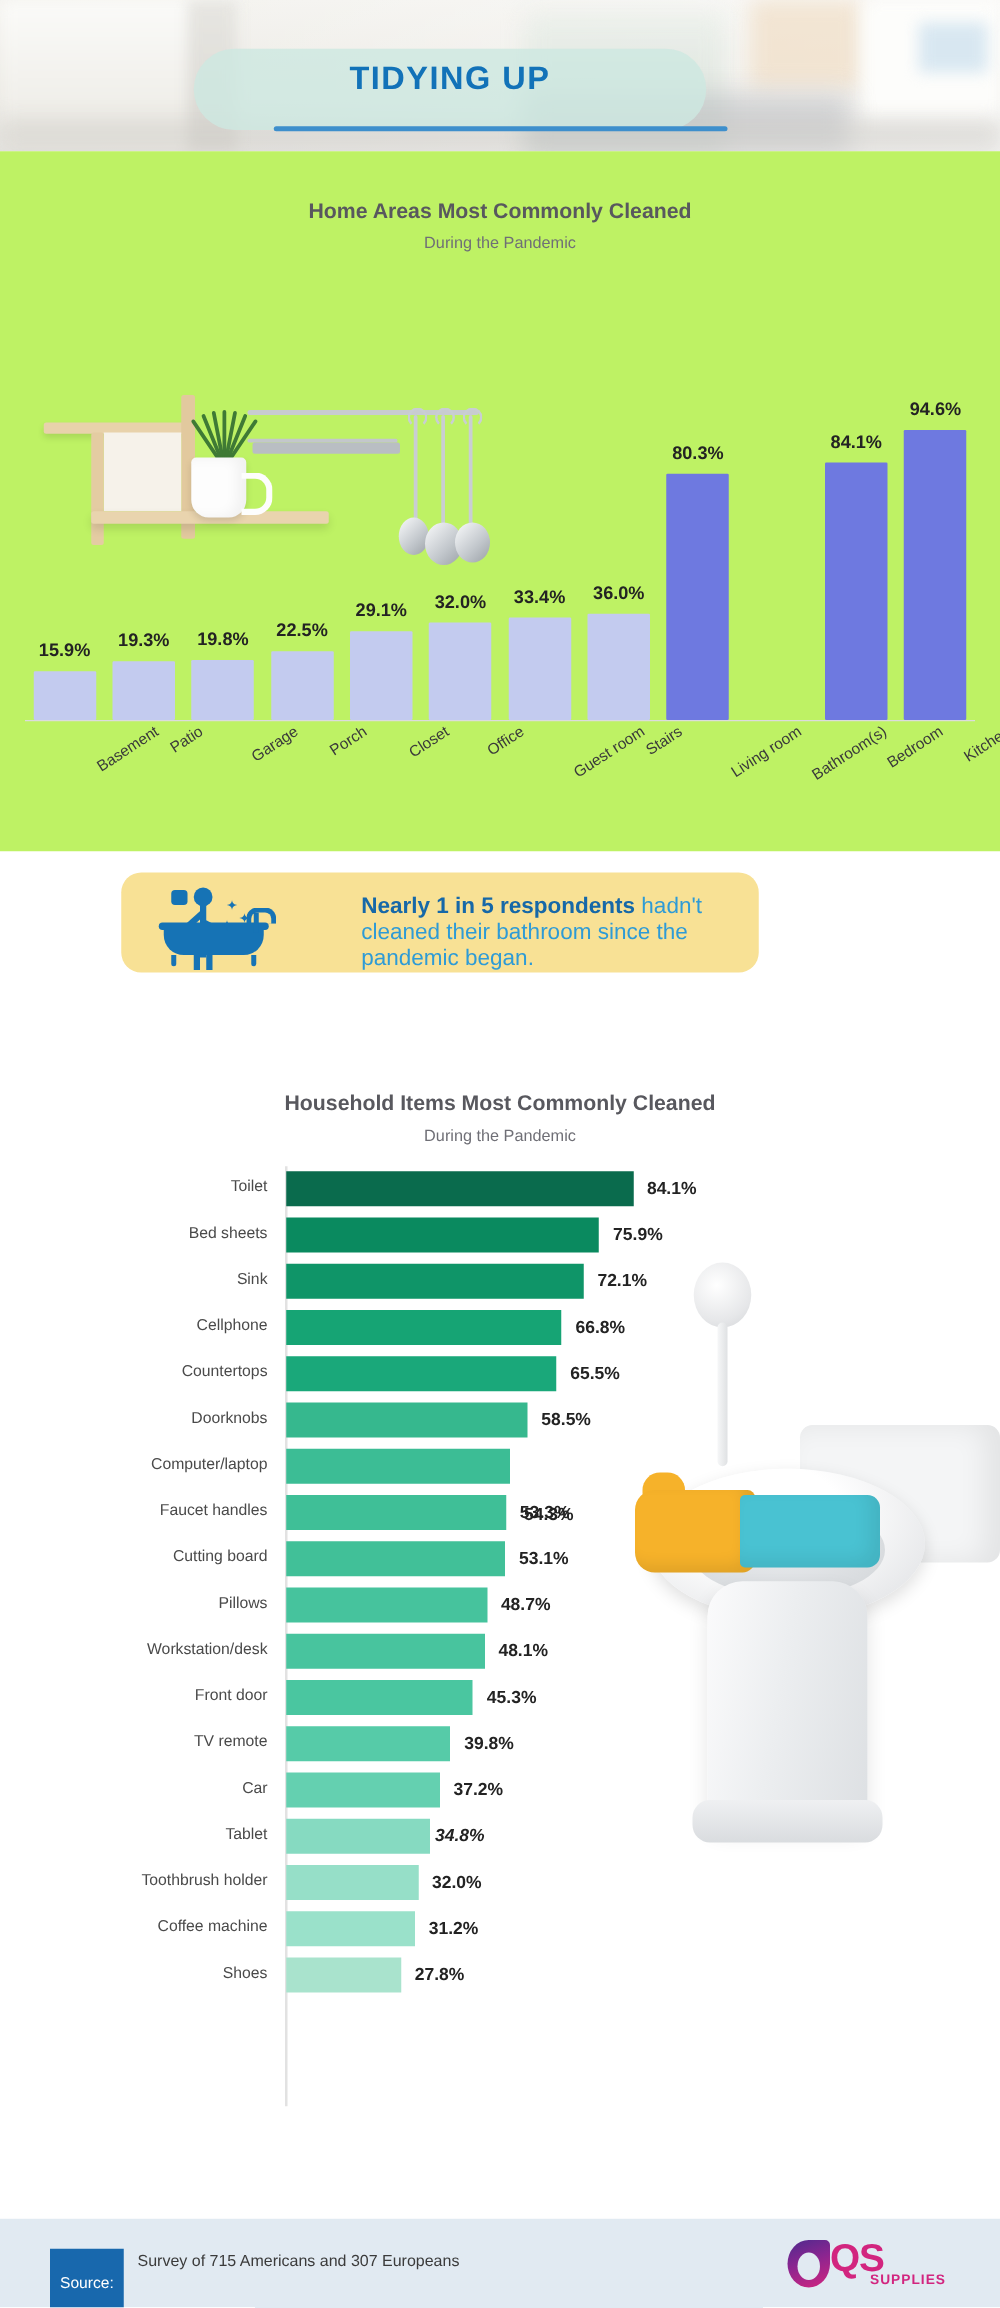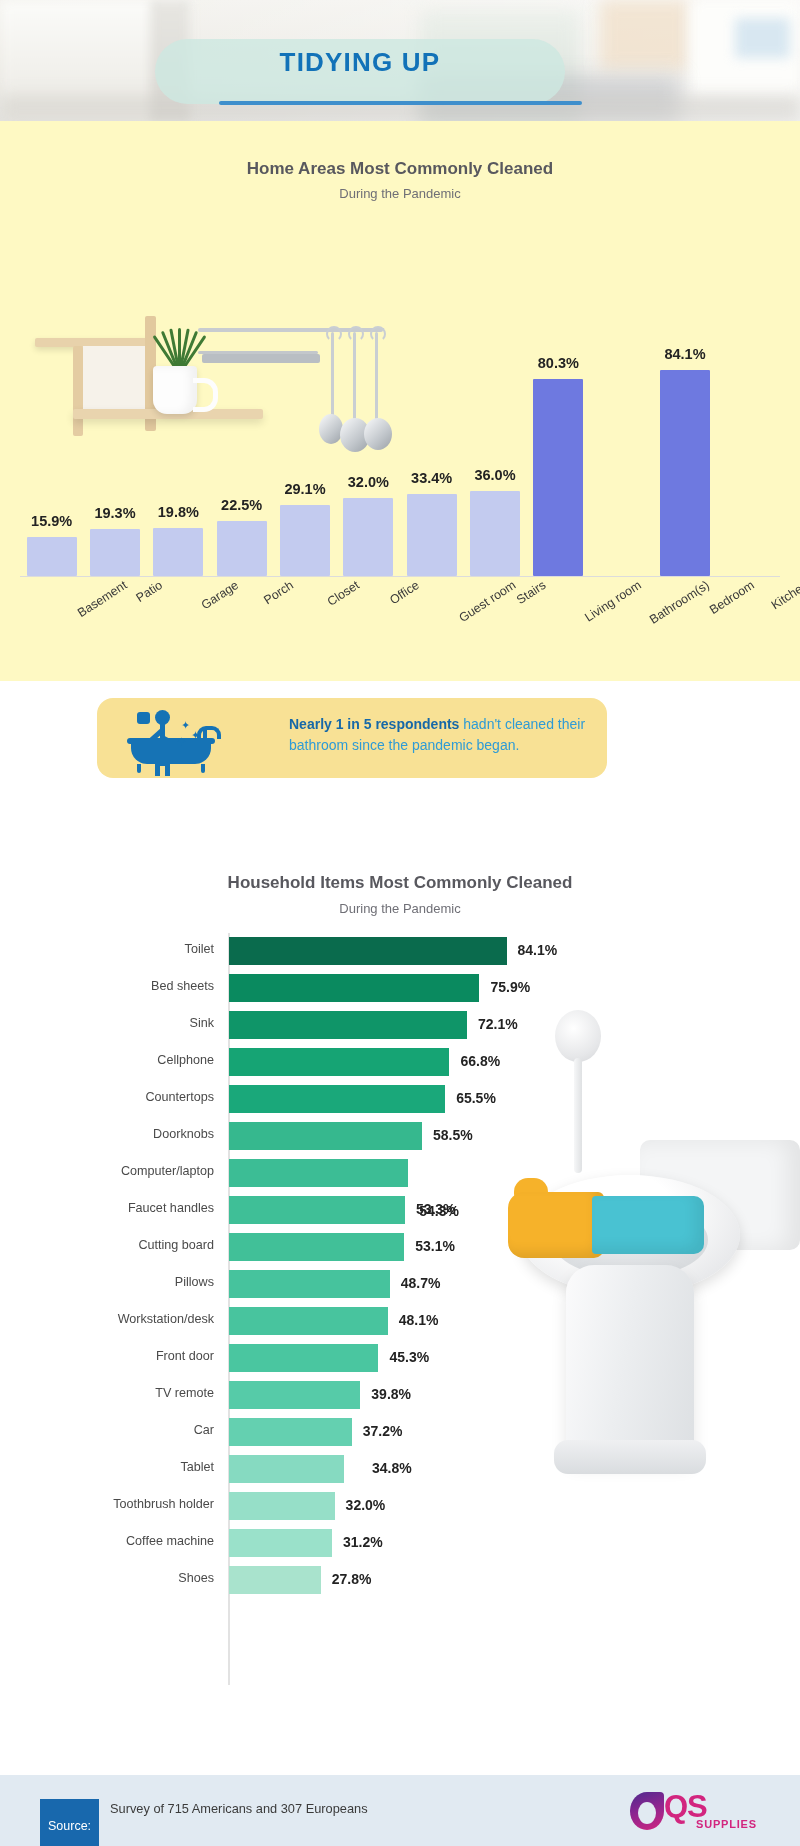--- a/index.html
+++ b/index.html
@@ -43,21 +43,21 @@
   .title-text{
     position:absolute;left:155px;top:47px;width:410px;
     text-align:center;font-size:26px;font-weight:bold;letter-spacing:1.2px;
     color:#1272b8;
   }
   .title-rule{
     position:absolute;left:219px;top:101px;width:363px;height:4px;background:#3e8fcc;border-radius:2px;
   }
 
   
-  .sec1{position:absolute;left:0;top:121px;width:800px;height:560px;background:#fef9c3;}
+  .sec1{position:absolute;left:0;top:121px;width:800px;height:560px;background:#bef264;}
   .h2{font-size:17px;font-weight:bold;color:#58585e;text-align:center;}
   .sub{font-size:13px;color:#6f6f76;text-align:center;}
 
   .chart1{position:absolute;left:0;top:100px;width:800px;height:460px;}
   .c1-plot{position:absolute;left:20px;top:0px;width:760px;height:355px;}
   .c1-axis{position:absolute;left:20px;top:355px;width:760px;height:1px;background:#dcdcdc;}
   .bar1{position:absolute;bottom:0;width:50px;border-radius:1px;}
   .bar1 .v{
     position:absolute;left:-14px;width:78px;text-align:center;top:-24px;
     font-size:14.5px;font-weight:bold;color:#232323;white-space:nowrap;
@@ -92,21 +92,21 @@
     background:linear-gradient(135deg,#fafbfc,#c2c7cc 60%,#9aa0a6);}
   .hook{position:absolute;top:20px;width:12px;height:12px;border:2px solid #c9ced3;border-radius:50%;border-bottom-color:transparent;}
 
   
   .callout{
     position:absolute;left:97px;top:698px;width:510px;height:80px;
     background:#f8e195;border-radius:16px 16px 16px 16px;
   }
   .callout-text{
     position:absolute;left:192px;top:16px;width:300px;
-    font-size:14px;line-height:21px;color:#2e9bd6;
+    font-size:18px;line-height:21px;color:#2e9bd6;
   }
   .callout-text b{color:#1668a8;font-weight:bold;}
   .co-icon{position:absolute;left:30px;top:12px;width:110px;height:58px;}
   .tub{position:absolute;left:4px;top:32px;width:80px;height:22px;background:#1673b5;border-radius:0 0 16px 16px;}
   .tub-rim{position:absolute;left:0px;top:28px;width:88px;height:6px;background:#1673b5;border-radius:3px;}
   .tub-leg{position:absolute;top:54px;width:4px;height:9px;background:#1673b5;border-radius:0 0 2px 2px;}
   .person-head{position:absolute;left:28px;top:0px;width:15px;height:15px;border-radius:50%;background:#1673b5;}
   .person-body{position:absolute;left:33px;top:14px;width:5px;height:42px;background:#1673b5;}
   .person-arm1{position:absolute;left:18px;top:17px;width:18px;height:4.5px;background:#1673b5;transform:rotate(-42deg);transform-origin:right center;}
   .person-arm2{position:absolute;left:37px;top:26px;width:16px;height:4.5px;background:#1673b5;transform:rotate(28deg);transform-origin:left center;}
@@ -242,20 +242,23 @@
             <span class="v">33.4%</span>
           </div>
           <div class="bar1" style="left: 450px; height: 85px; background: rgb(195, 203, 239);">
             <span class="v">36.0%</span>
           </div>
           <div class="bar1" style="left: 513.333px; height: 196.735px; background: rgb(110, 121, 224); text-decoration: underline;">
             <span class="v">80.3%</span>
           </div>
           <div class="bar1" style="left: 640px; height: 206.045px; background: rgb(110, 121, 224);">
             <span class="v">84.1%</span>
+          </div>
+          <div class="bar1" style="left: 703.333px; height: 231.77px; background: rgb(110, 121, 224);">
+            <span class="v">94.6%</span>
           </div>
         </div>
       <div class="c1-axis"></div>
       <div class="c1-labels">
           <div class="c1-lab" style="left: 45.6667px;">Basement</div>
           <div class="c1-lab" style="left: 109px;">Patio</div>
           <div class="c1-lab" style="left: 172.333px;">Garage</div>
           <div class="c1-lab" style="left: 235.667px;">Porch</div>
           <div class="c1-lab" style="left: 299px;">Closet</div>
           <div class="c1-lab" style="left: 362.333px;">Office</div>
@@ -364,21 +367,21 @@
           <div class="val" style="left: 371.34px;">39.8%</div>
         </div>
         <div class="row2" style="top: 481px;">
           <div class="lab">Car</div>
           <div class="bar" style="width: 122.76px; background: rgb(100, 208, 176);"></div>
           <div class="val" style="left: 362.76px;">37.2%</div>
         </div>
         <div class="row2" style="top: 518px;">
           <div class="lab">Tablet</div>
           <div class="bar" style="width: 114.84px; background: rgb(134, 218, 193);"></div>
-          <div class="val" style="left: 372px;">34.8%</div>
+          <div class="val" style="left: 348px; font-style: italic;">34.8%</div>
         </div>
         <div class="row2" style="top: 555px;">
           <div class="lab">Toothbrush holder</div>
           <div class="bar" style="width: 105.6px; background: rgb(150, 223, 200);"></div>
           <div class="val" style="left: 345.6px;">32.0%</div>
         </div>
         <div class="row2" style="top: 592px;">
           <div class="lab">Coffee machine</div>
           <div class="bar" style="width: 102.96px; background: rgb(154, 225, 202);"></div>
           <div class="val" style="left: 342.96px;">31.2%</div>

